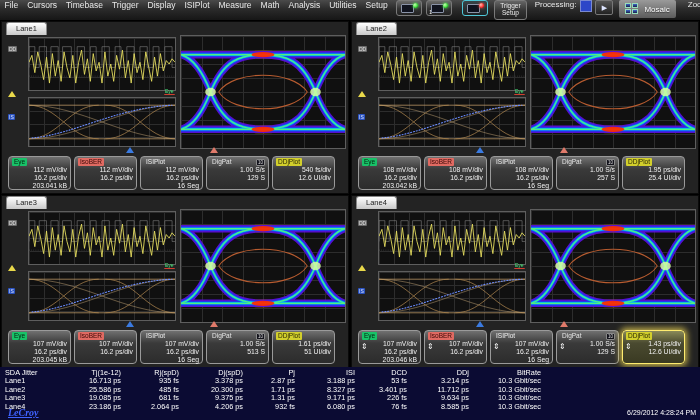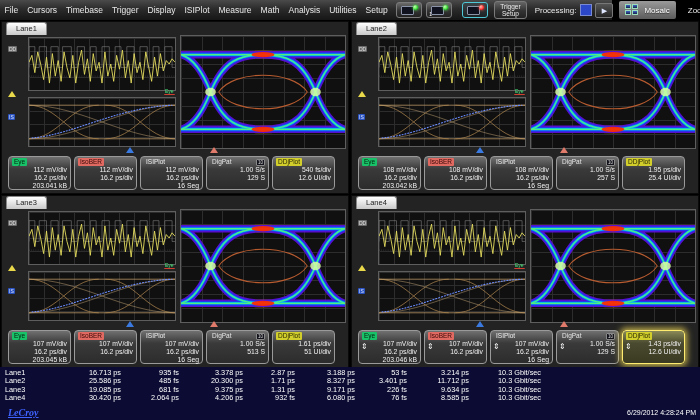--- a/index.html
+++ b/index.html
@@ -1,21 +1,21 @@
 <!DOCTYPE html>
 <html><head>
 <meta charset="utf-8">
 <style>
   html,body{margin:0;padding:0;background:#000;width:700px;height:420px;overflow:hidden;
     font-family:"Liberation Sans",sans-serif;-webkit-font-smoothing:antialiased;}
   #stage{position:relative;width:700px;height:420px;background:#000;}
 
   
-  #menubar{position:absolute;left:0;top:0;width:612px;height:20px;
-    background:linear-gradient(#4a4a4a,#2b2b2b 45%,#161616);display:flex;align-items:center;}
+  #menubar{position:absolute;left:0;top:0;width:700px;height:20px;
+    background:linear-gradient(#4a4a4a,#2b2b2b 45%,#161616);display:flex;}
   .mitem{font-size:8.5px;color:#e9e9e9;padding:0 4.5px;cursor:default;white-space:nowrap;}
   .tbtn{width:24px;height:14px;border:1px solid #7a7a7a;border-radius:3px;margin-left:4px;
     background:linear-gradient(#6b6b6b,#333 55%,#222);position:relative;flex:0 0 auto;}
   .tbtn .scr{position:absolute;left:4px;top:3px;width:11px;height:7px;background:#10131f;border:1px solid #8a93a8;border-radius:1px;}
   .tbtn .dot{position:absolute;right:3px;top:2px;width:5px;height:5px;border-radius:50%;}
   .dot.green{background:radial-gradient(circle at 35% 35%,#c8ffb0,#38e038 60%,#0a7010);box-shadow:0 0 3px #50ff50;}
   .dot.red{background:radial-gradient(circle at 35% 35%,#ffc0b0,#ff3030 60%,#900);box-shadow:0 0 3px #ff5040;}
   .tbtn.sel{border:1px solid #4fc8d8;background:linear-gradient(#3a4448,#1c2224);}
   .tbtn .one{position:absolute;left:2px;bottom:0;font-size:5px;color:#fff;}
   .trigsetup{margin-left:6px;border:1px solid #7a7a7a;border-radius:3px;
@@ -429,20 +429,31 @@
           <div class="dval">1.43 ps/div</div>
           <div class="dval">12.6 UI/div</div>
           <div class="dval"></div>
         </div>
       </div>
     </div>
   </div>
 
   <div id="bottom">
     <div id="jitter-table">
+      <div class="jrow jhead">
+        <span class="jc first">SDA Jitter</span>
+        <span class="jc">Tj(1e-12)</span>
+        <span class="jc">Rj(spD)</span>
+        <span class="jc">Dj(spD)</span>
+        <span class="jc">Pj</span>
+        <span class="jc">ISI</span>
+        <span class="jc">DCD</span>
+        <span class="jc">DDj</span>
+        <span class="jc">BitRate</span>
+      </div>
       <div id="jitter-rows">
     <div class="jrow">
       <span class="jc first">Lane1</span>
       <span class="jc">16.713 ps</span>
       <span class="jc">935 fs</span>
       <span class="jc">3.378 ps</span>
       <span class="jc">2.87 ps</span>
       <span class="jc">3.188 ps</span>
       <span class="jc">53 fs</span>
       <span class="jc">3.214 ps</span>
@@ -468,21 +479,21 @@
       <span class="jc">9.375 ps</span>
       <span class="jc">1.31 ps</span>
       <span class="jc">9.171 ps</span>
       <span class="jc">226 fs</span>
       <span class="jc">9.634 ps</span>
       <span class="jc">10.3 Gbit/sec</span>
     </div>
 
     <div class="jrow">
       <span class="jc first">Lane4</span>
-      <span class="jc">30.420 ps</span>
+      <span class="jc">23.186 ps</span>
       <span class="jc">2.064 ps</span>
       <span class="jc">4.206 ps</span>
       <span class="jc">932 fs</span>
       <span class="jc">6.080 ps</span>
       <span class="jc">76 fs</span>
       <span class="jc">8.585 ps</span>
       <span class="jc">10.3 Gbit/sec</span>
     </div>
   </div>
     </div>

